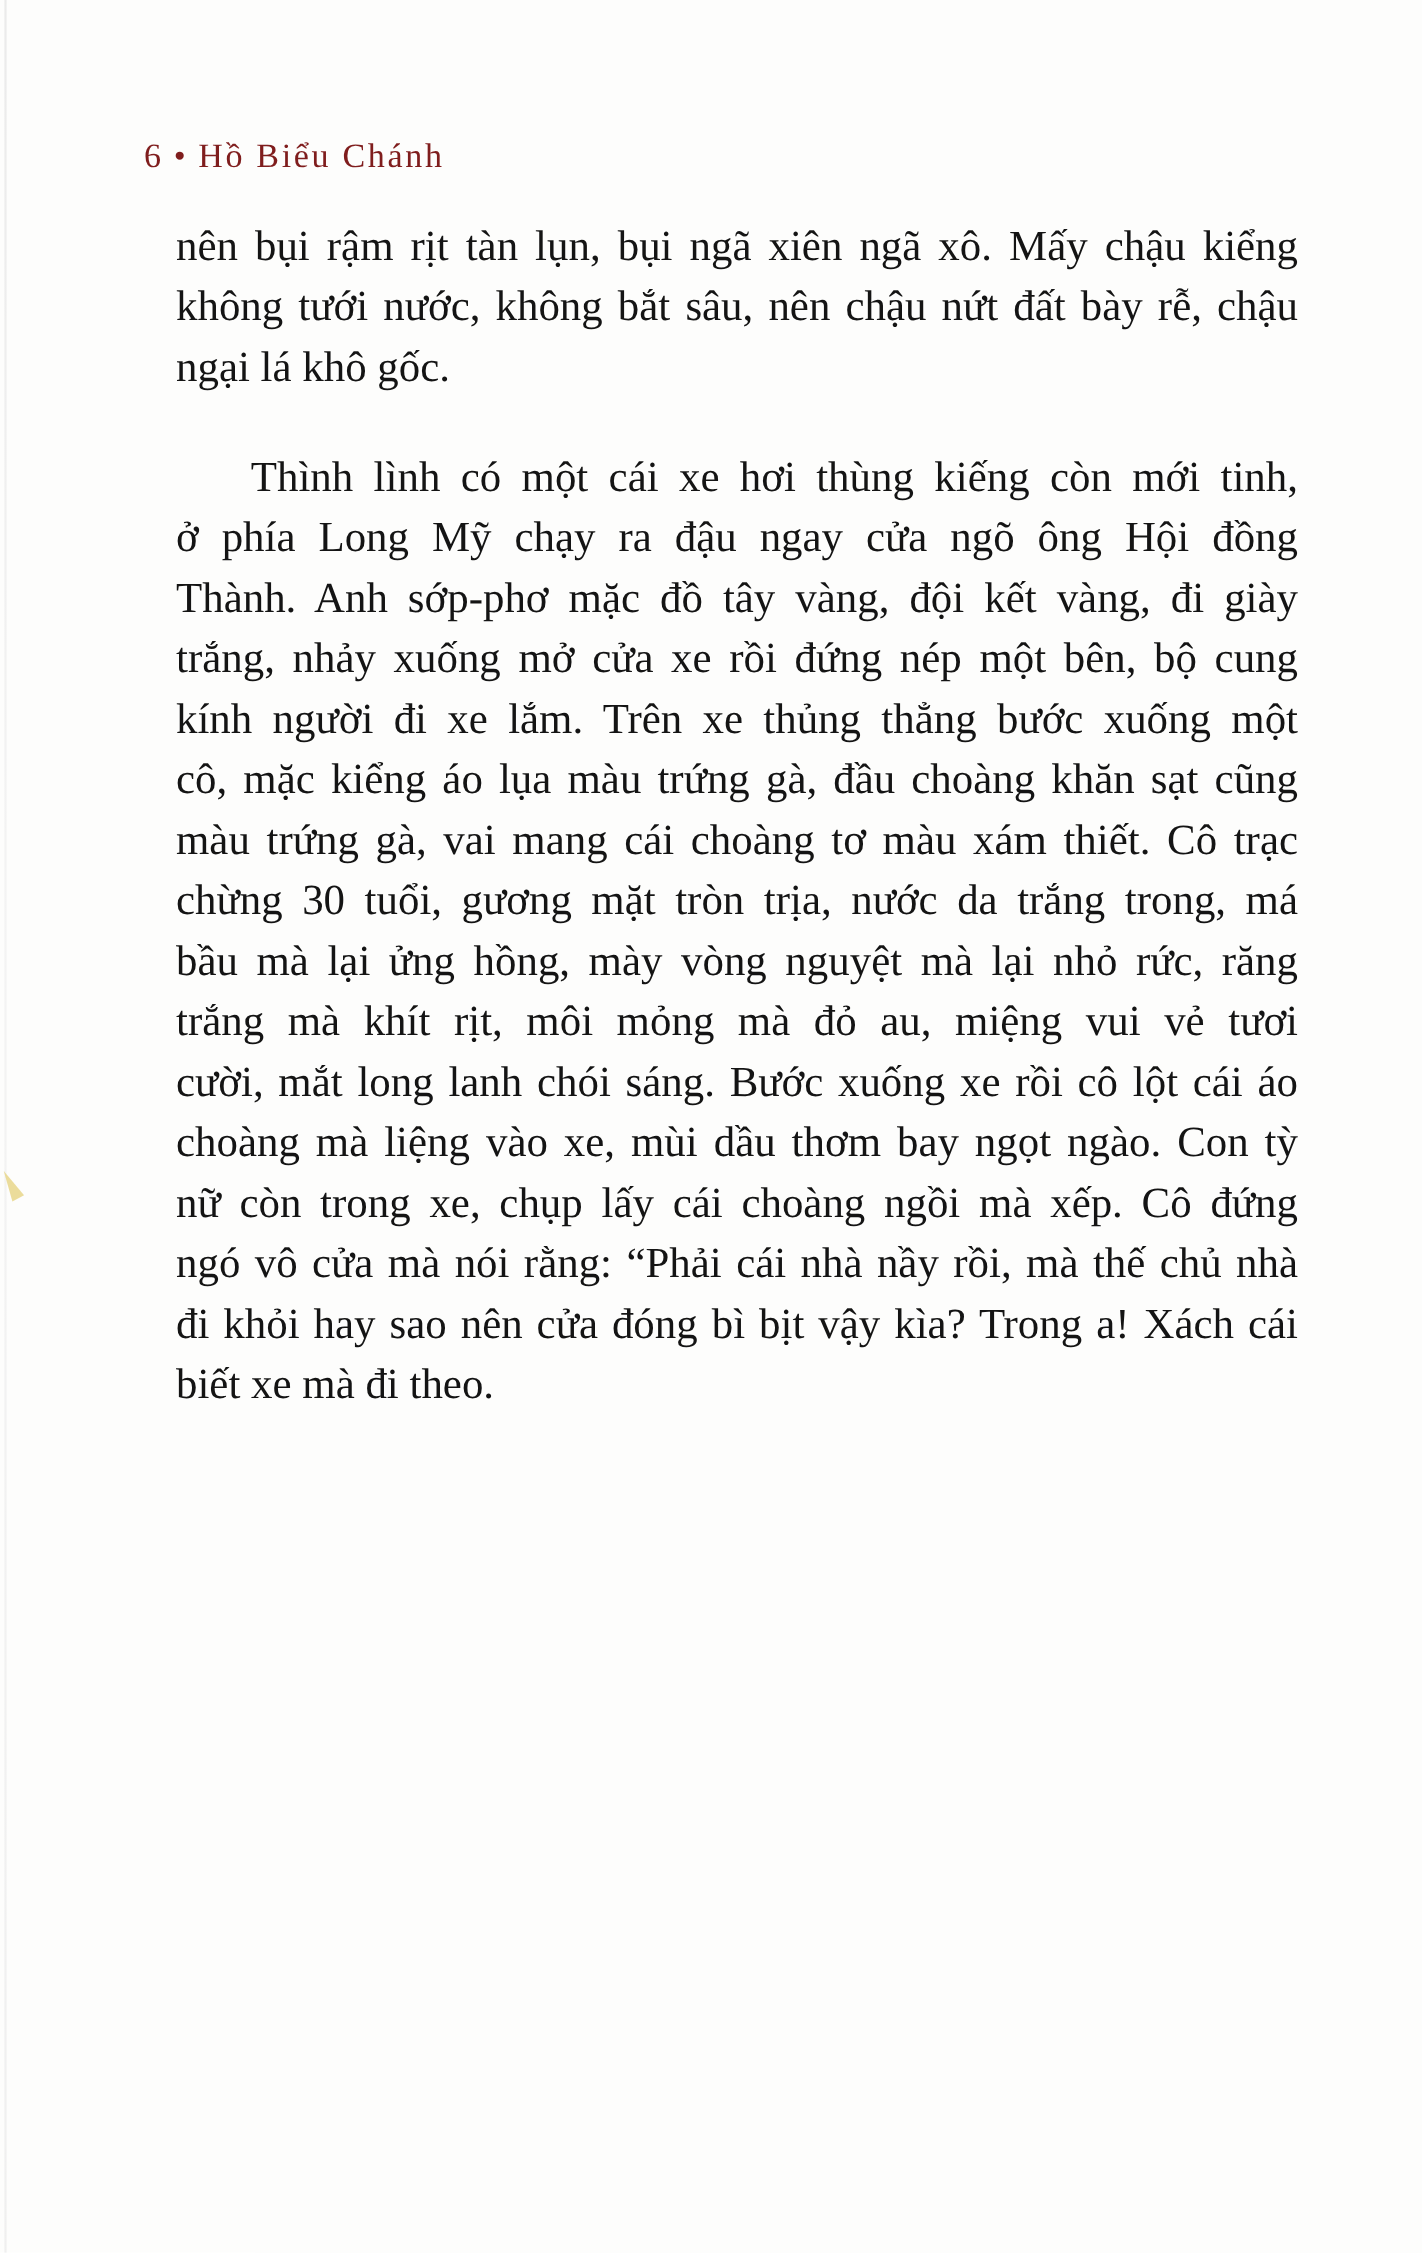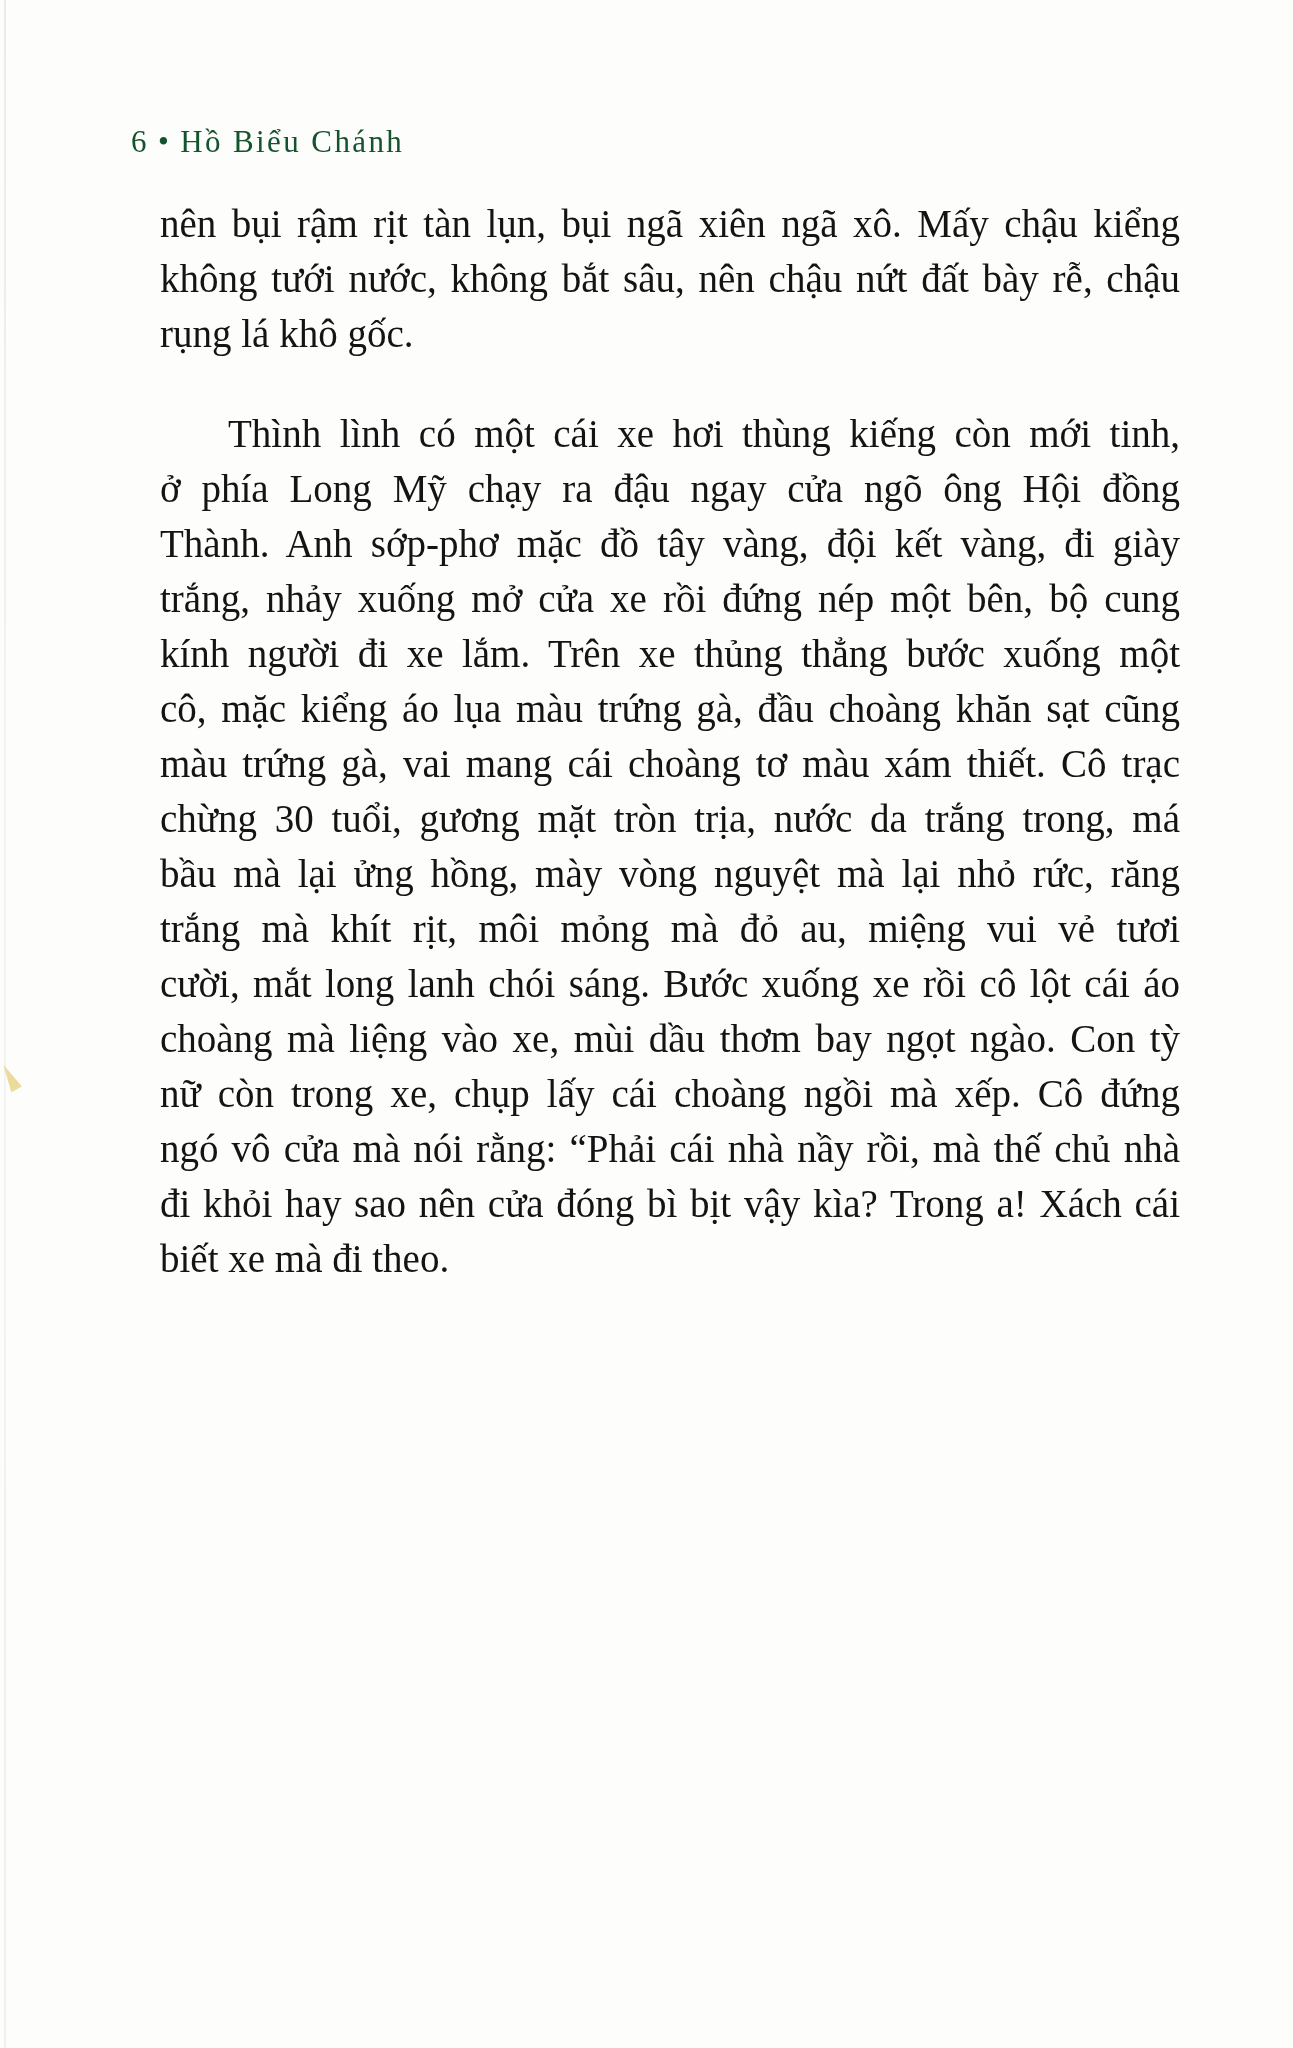--- a/index.html
+++ b/index.html
@@ -43,21 +43,21 @@
       border-bottom: 28px solid #e7d68a;
       transform: rotate(-28deg);
       opacity: 0.85;
     }
     .running-head {
       position: absolute;
       left: 131px;
       top: 124px;
       font-size: 31px;
       letter-spacing: 2.4px;
-      color: #14532d;
+      color: #7f1d1d;
       white-space: nowrap;
     }
     .running-head .sep {
       display: inline-block;
       margin: 0 9px;
     }
     .body-text {
       position: absolute;
       left: 160px;
       top: 196px;
@@ -92,21 +92,21 @@
 
   <div class="running-head">
     <span>6</span><span class="sep">•</span><span>Hồ Biểu Chánh</span>
   </div>
 
   <div class="body-text">
 
     <div class="paragraph">
       <span class="line">nên bụi rậm rịt tàn lụn, bụi ngã xiên ngã xô. Mấy chậu kiểng</span>
       <span class="line">không tưới nước, không bắt sâu, nên chậu nứt đất bày rễ, chậu</span>
-      <span class="line last">rụng lá khô gốc.</span>
+      <span class="line last">ngại lá khô gốc.</span>
     </div>
 
 
     <div class="paragraph">
       <span class="line indent">Thình lình có một cái xe hơi thùng kiếng còn mới tinh,</span>
       <span class="line">ở phía Long Mỹ chạy ra đậu ngay cửa ngõ ông Hội đồng</span>
       <span class="line">Thành. Anh sớp-phơ mặc đồ tây vàng, đội kết vàng, đi giày</span>
       <span class="line">trắng, nhảy xuống mở cửa xe rồi đứng nép một bên, bộ cung</span>
       <span class="line">kính người đi xe lắm. Trên xe thủng thẳng bước xuống một</span>
       <span class="line">cô, mặc kiểng áo lụa màu trứng gà, đầu choàng khăn sạt cũng</span>

